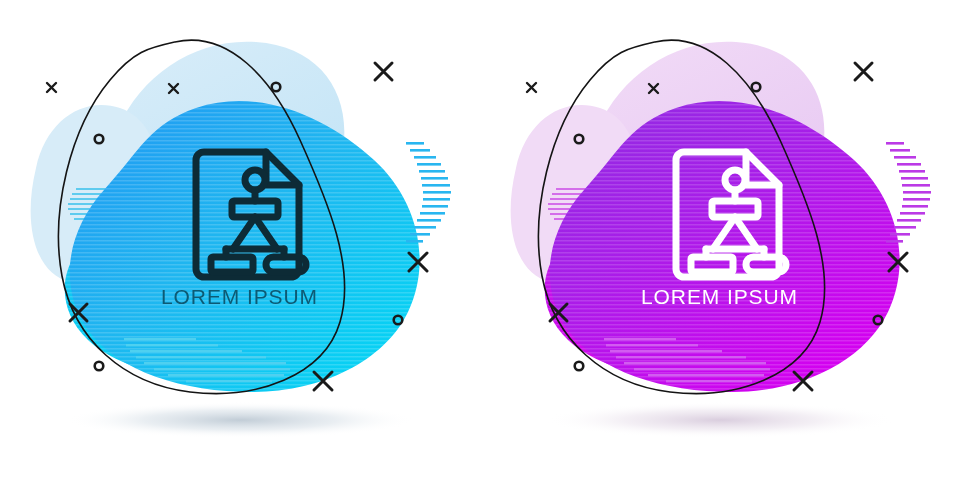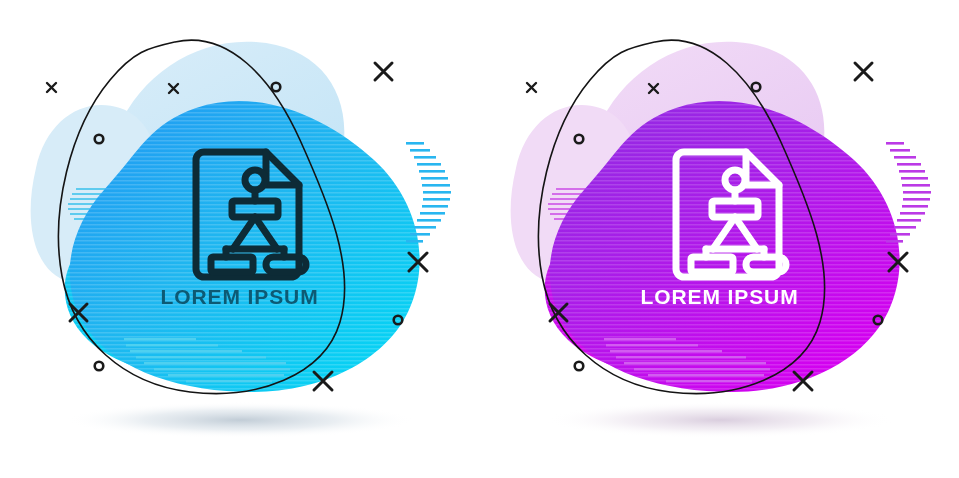--- a/index.html
+++ b/index.html
@@ -32,21 +32,21 @@
     height: 100%;
   }
   .banner-label {
     position: absolute;
     left: 0;
     width: 100%;
     text-align: center;
     font-family: "Liberation Sans", sans-serif;
     font-size: 21px;
     letter-spacing: 0.9px;
-    font-weight: 700;
+    font-weight: 400;
     pointer-events: none;
     white-space: nowrap;
   }
   .label-left  { top: 285px; color: #0d5a74; }
   .label-right { top: 285px; color: #ffffff; }
 </style>
 </head>
 <body>
 
 <div class="stage">

